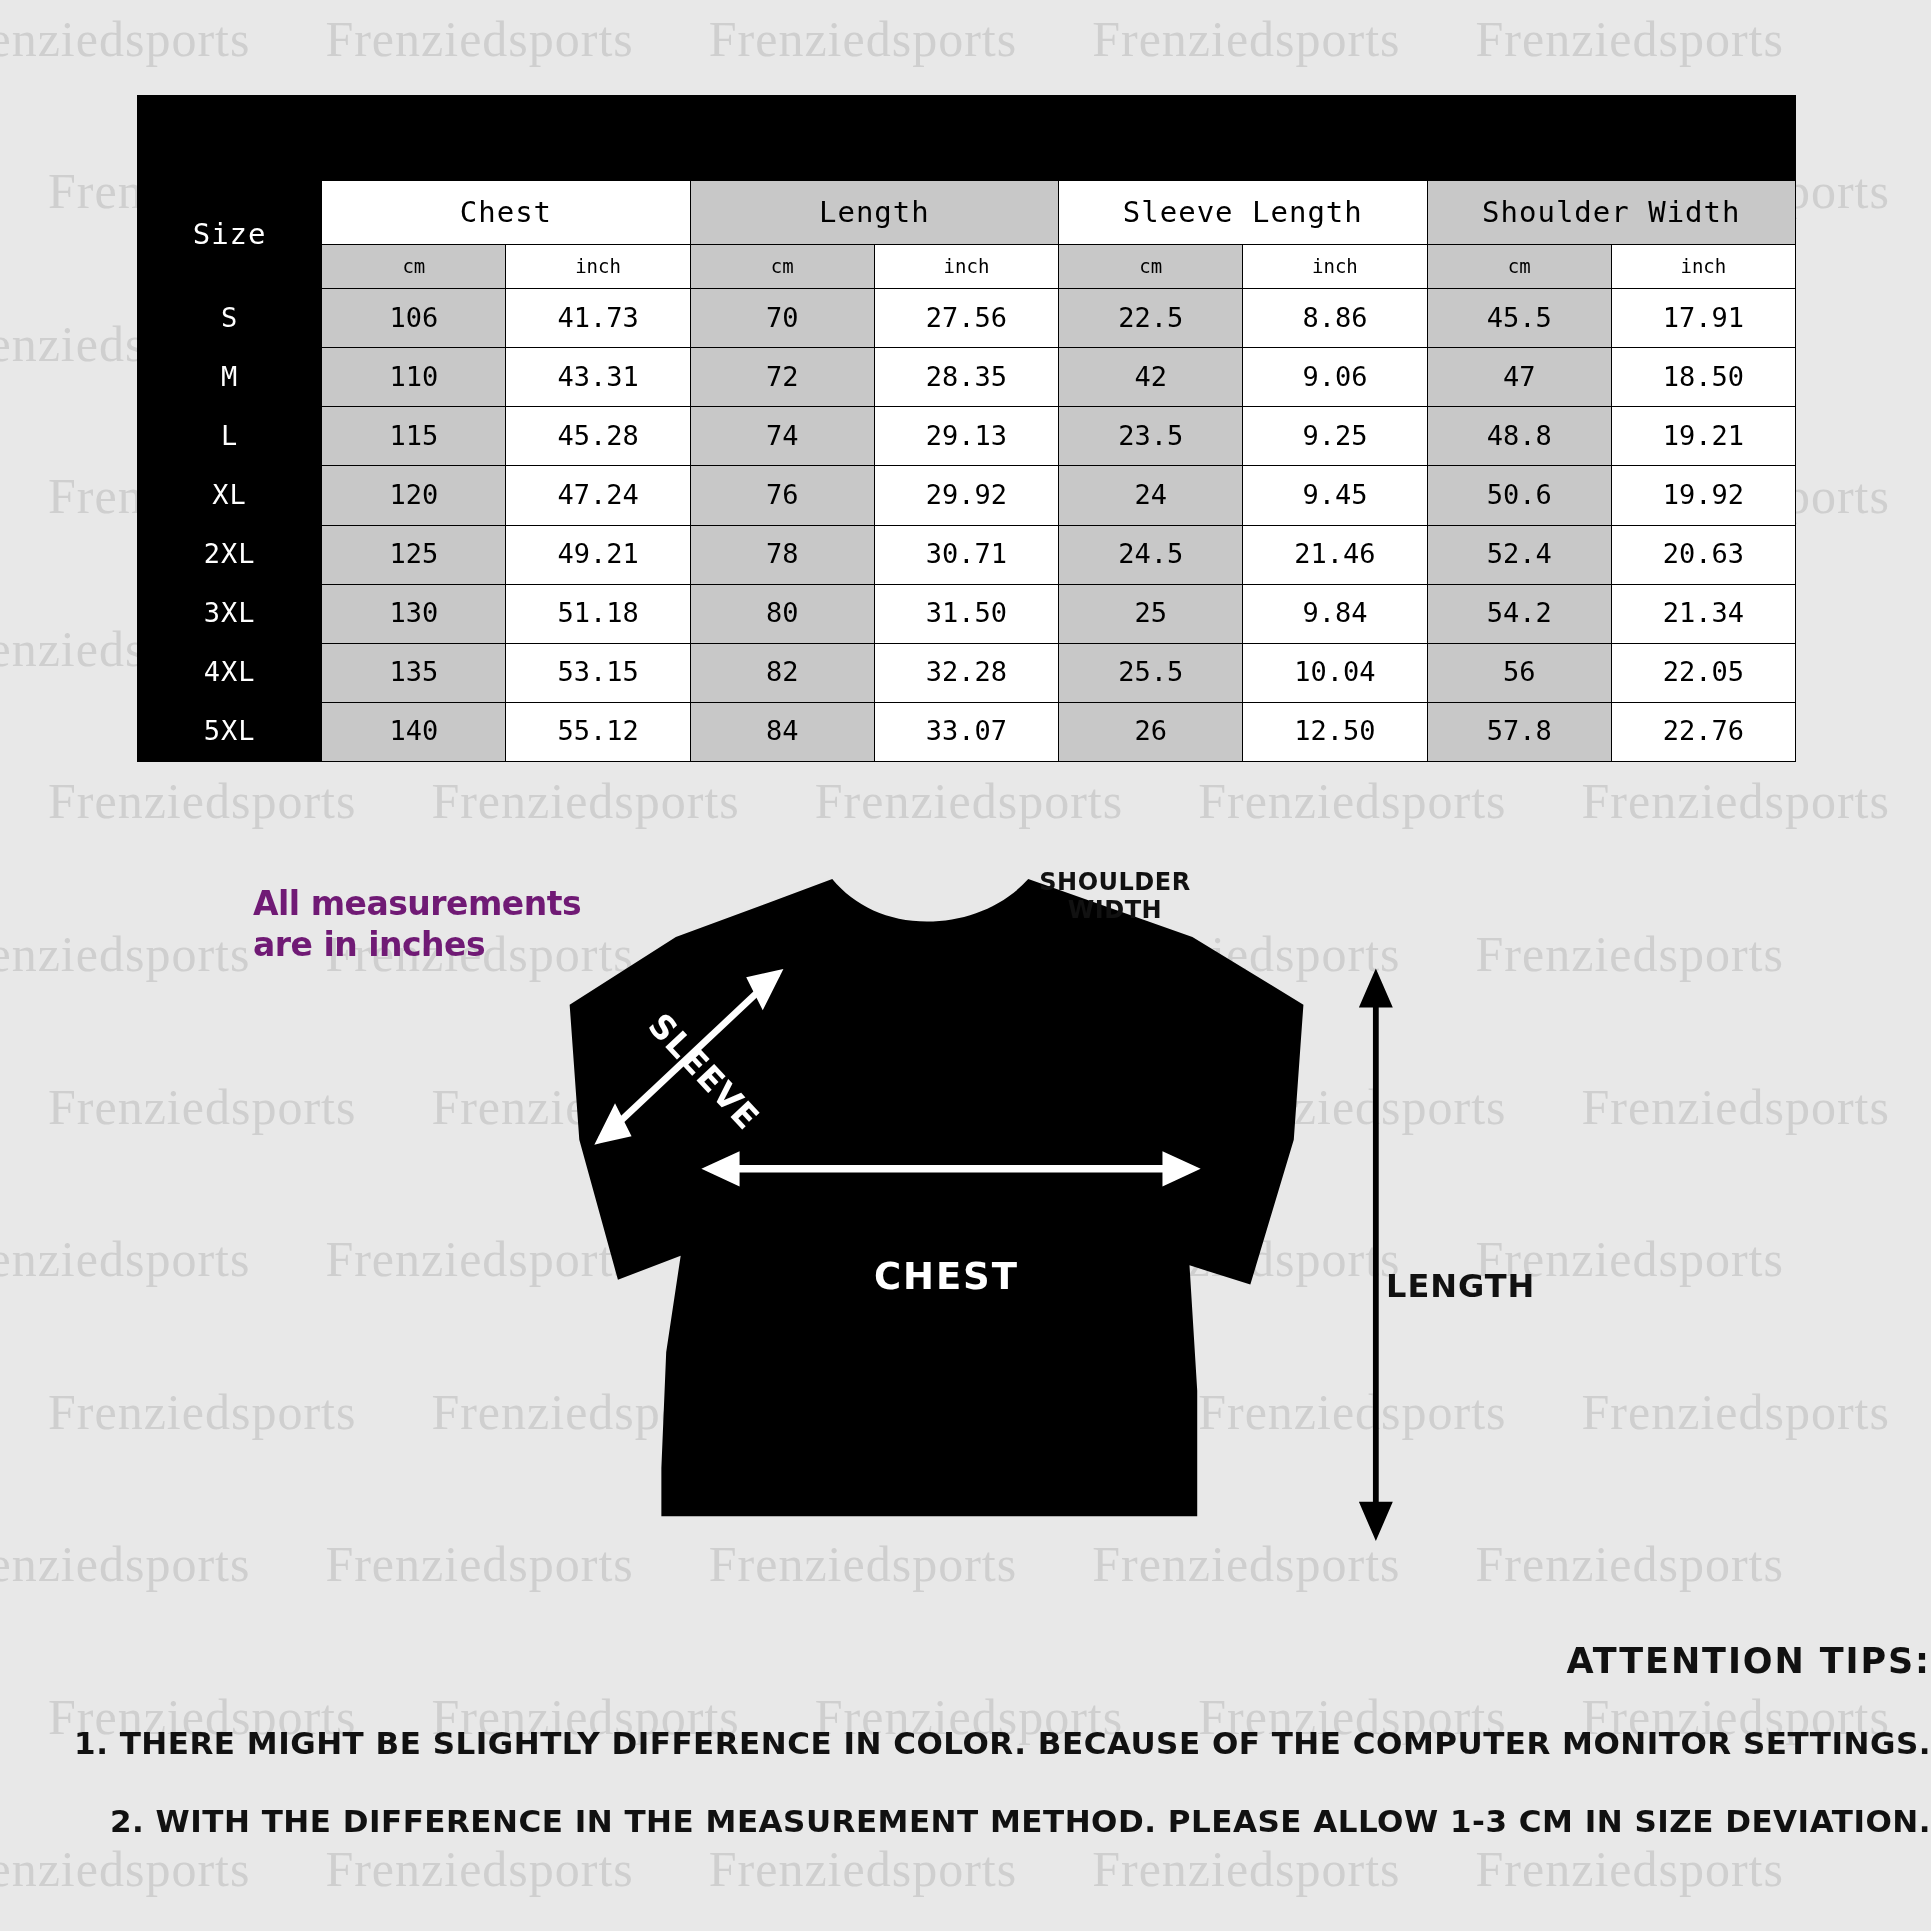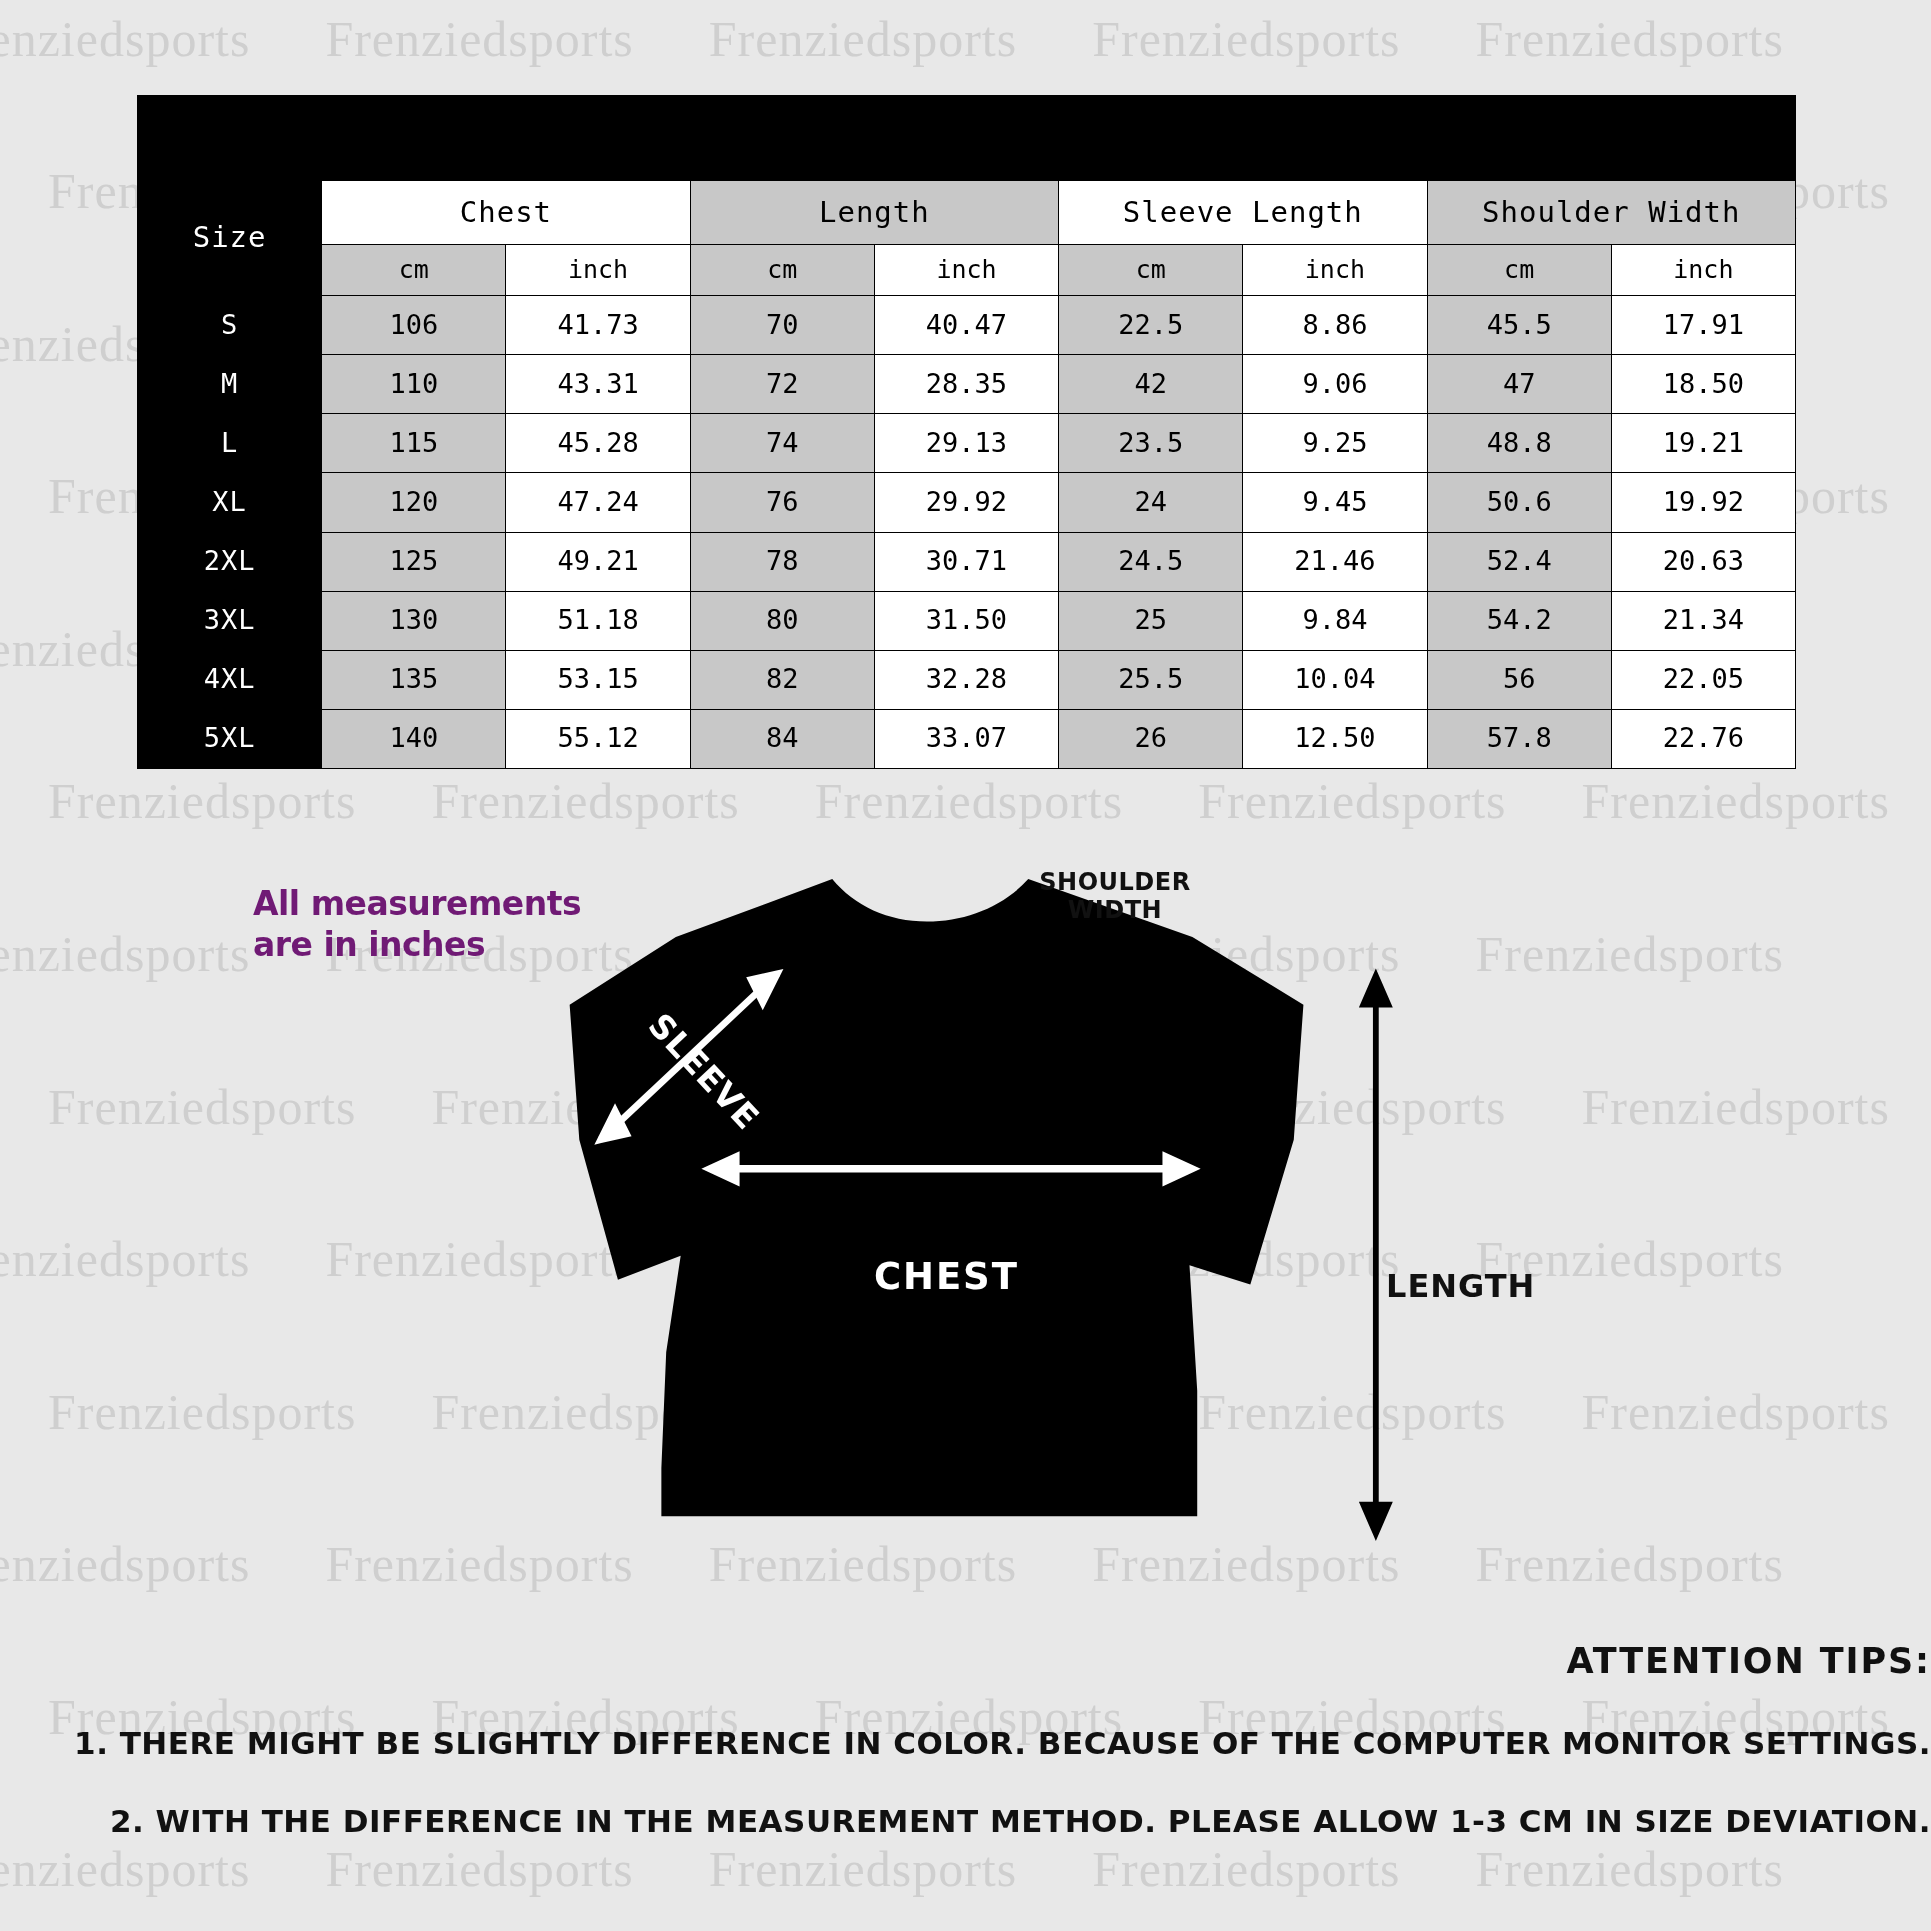--- a/index.html
+++ b/index.html
@@ -73,21 +73,21 @@
     letter-spacing: 2.9px;
     padding: 21px 0 23px 0;
     border: 1.9px solid #000;
   }
   .grp-row td {
     font-size: 29px;
     padding: 13.5px 0 15.4px 0;
     letter-spacing: 1px;
   }
   .unit-row td {
-    font-size: 25px;
+    font-size: 19px;
     padding: 9.7px 0 11.6px 0;
   }
   .size-cell-head {
     background: #000;
     color: #fff !important;
     font-size: 29px;
     letter-spacing: 1.9px;
   }
   .size-label {
     background: #000;
@@ -242,21 +242,21 @@
             <td class="shade" style="width: 175px;">cm</td>
             <td class="plain" style="width: 175px;">inch</td>
             <td class="shade" style="width: 175px;">cm</td>
             <td class="plain" style="width: 175px;">inch</td>
           </tr>
           <tr class="data-row">
             <td class="size-label">S</td>
             <td class="shade">106</td>
             <td class="plain">41.73</td>
             <td class="shade">70</td>
-            <td class="plain">40.47</td>
+            <td class="plain">27.56</td>
             <td class="shade">22.5</td>
             <td class="plain">8.86</td>
             <td class="shade">45.5</td>
             <td class="plain">17.91</td>
           </tr>
           <tr class="data-row">
             <td class="size-label">M</td>
             <td class="shade">110</td>
             <td class="plain">43.31</td>
             <td class="shade">72</td>

